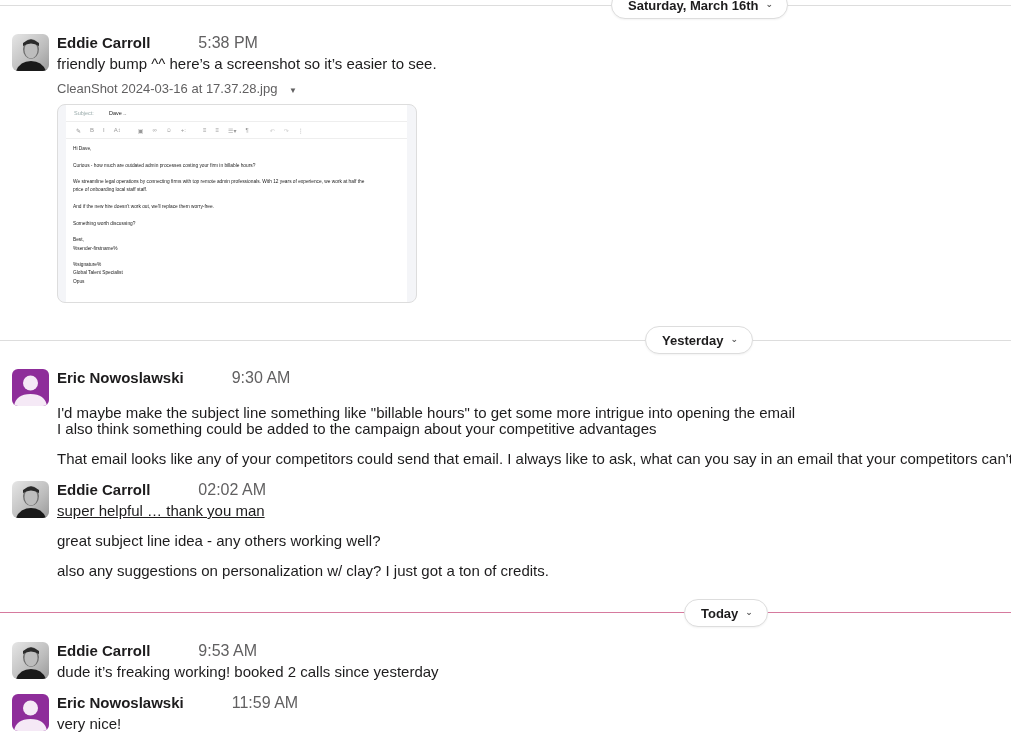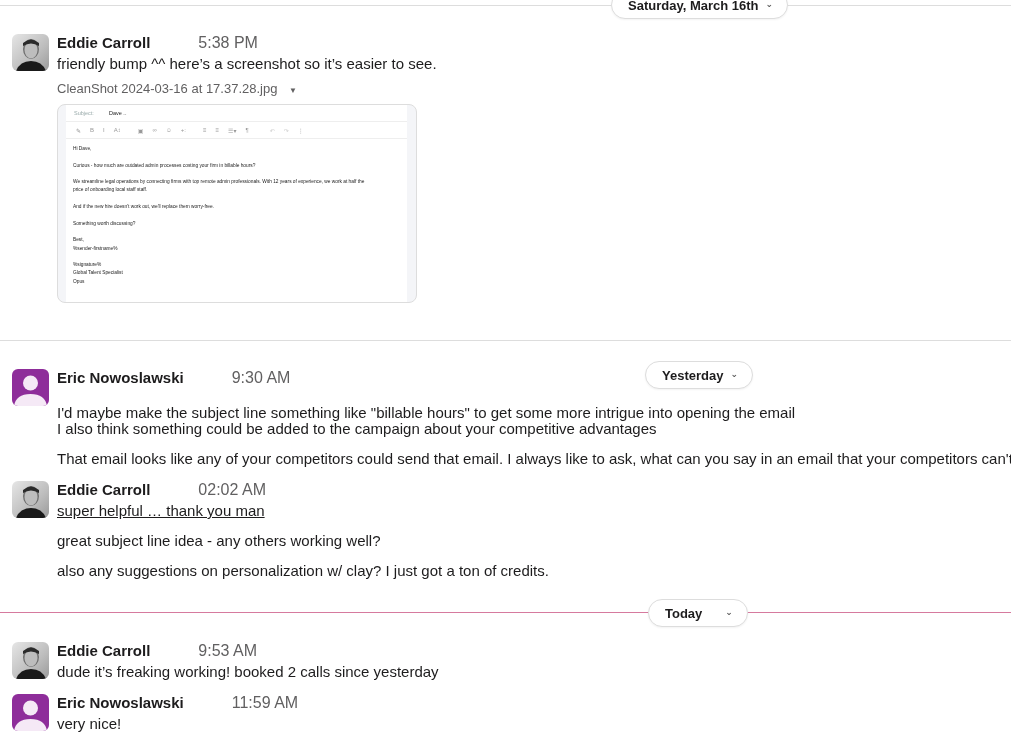--- a/index.html
+++ b/index.html
@@ -102,21 +102,21 @@
         <p>%sender-firstname%</p>
         <p class="tight">%signature%</p>
         <p class="tight">Global Talent Specialist</p>
         <p class="tight">Opus</p>
       </div>
     </div>
   </div>
 </div>
 
 <div class="divider" style="top:340px;"></div>
-<div class="date-pill" style="left:645px; top:326px;margin-top:35px;">
+<div class="date-pill" style="left:645px; top:326px;">
   <span>Yesterday</span>
   <span class="chev">⌄</span>
 </div>
 
 <div class="msg">
   <div class="avatar generic" style="top:369px;">
     <svg width="37" height="37" viewBox="0 0 37 37">
       <circle cx="18.5" cy="14" r="7.5" fill="#f5e9f6"></circle>
       <path d="M2 37 Q4 25 18.5 25 Q33 25 35 37 Z" fill="#f5e9f6"></path>
     </svg>
@@ -142,21 +142,21 @@
   <div class="header" style="top:481px;">
     <span class="name">Eddie Carroll</span>
     <span class="time">02:02 AM</span>
   </div>
   <div class="line" style="top:502px;text-decoration:underline;">super helpful … thank you man</div>
   <div class="line" style="top:532px;">great subject line idea - any others working well?</div>
   <div class="line" style="top:562px;">also any suggestions on personalization w/ clay? I just got a ton of credits.</div>
 </div>
 
 <div class="divider today" style="top:612px;"></div>
-<div class="date-pill" style="left:648px; top:599px;gap:16px;">
+<div class="date-pill" style="left:684px; top:599px;">
   <span>Today</span>
   <span class="chev">⌄</span>
 </div>
 
 <div class="msg">
   <div class="avatar photo" style="top:642px;">
     <svg width="37" height="37" viewBox="0 0 37 37">
       <ellipse cx="19" cy="15" rx="8" ry="10" fill="#6f6f6f"></ellipse>
       <ellipse cx="19" cy="16" rx="6.5" ry="8.5" fill="#bdbdbd"></ellipse>
       <path d="M11 9 Q19 2 27 9 L27 12 Q19 7 11 12 Z" fill="#2b2b2b"></path>

